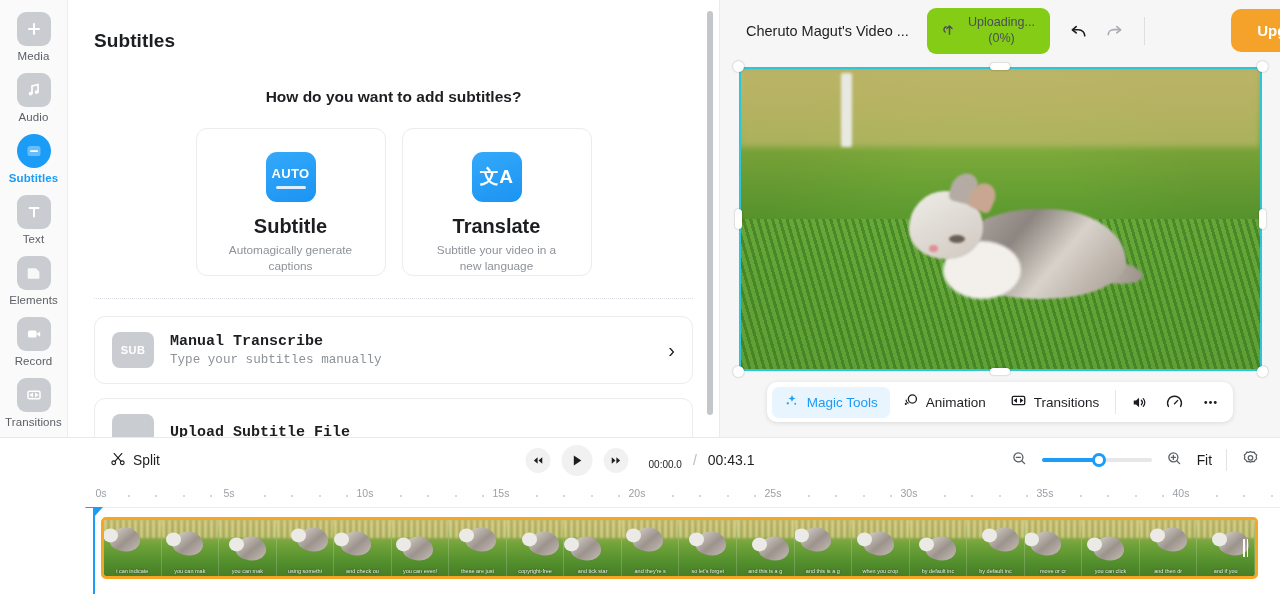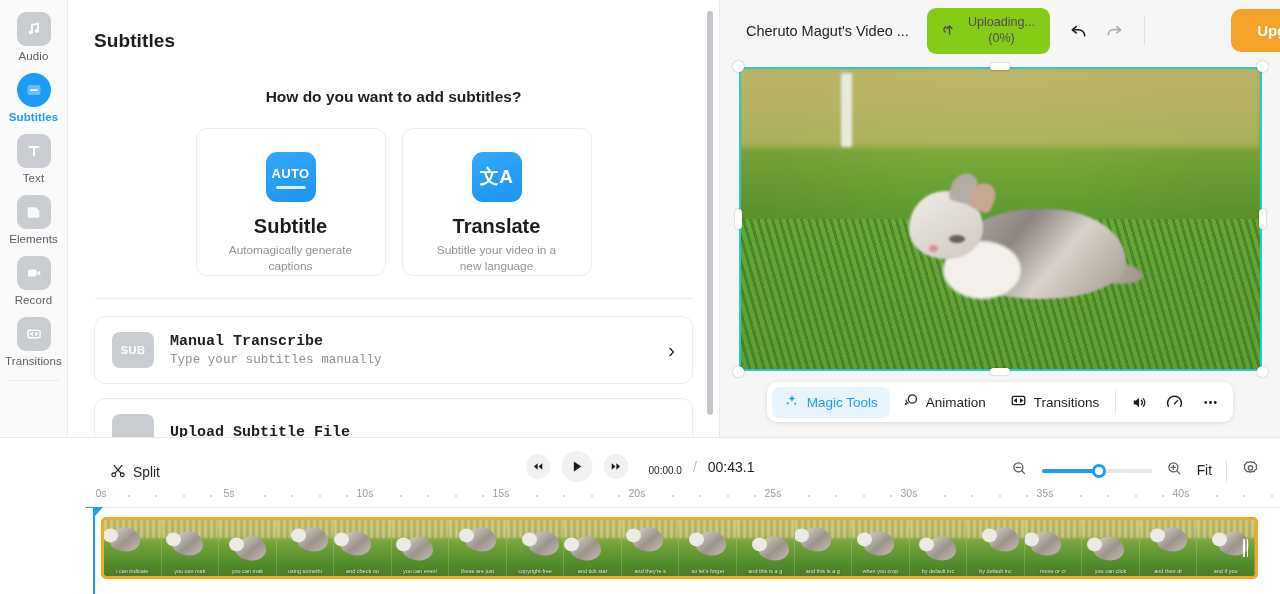--- a/index.html
+++ b/index.html
@@ -206,21 +206,21 @@
   .tb-item {
     display:flex; align-items:center; gap: 7px; height: 31px;
     padding: 0 12px; border-radius: 7px; font-size: 13.5px; color: #1c1e21; cursor:pointer;
   }
   .tb-item.active { background: #e8f4fe; color: #1a9cf7; }
   .tb-sep { width: 1px; height: 24px; background: #e6e7ea; margin: 0 4px; }
   .tb-icon-btn { width: 36px; height: 31px; display:flex; align-items:center; justify-content:center; cursor:pointer; color:#1c1e21; }
 
   
   .tl { height: 157px; background: #fff; border-top: 1px solid #e9e9e9; position: relative; }
-  .tl-bar { height: 44px; display:flex; align-items:flex-end; padding: 0 22px 0 110px; position: relative; }
+  .tl-bar { height: 44px; display:flex; align-items:center; padding: 0 22px 0 110px; position: relative; }
   .tl-left { display:flex; align-items:center; gap: 28px; }
   .tl-btn { display:flex; align-items:center; gap: 7px; font-size: 13.8px; cursor:pointer; }
   .tl-btn.dim { color: #a9adb3; }
   .tl-center { position:absolute; left: 50%; transform: translateX(-50%); display:flex; align-items:center; gap: 11px; }
   .rnd-btn { width: 25px; height: 25px; border-radius: 50%; background: #f1f1f2; display:flex; align-items:center; justify-content:center; cursor:pointer; }
   .play-btn { width: 31px; height: 31px; border-radius: 50%; background: #f1f1f2; display:flex; align-items:center; justify-content:center; cursor:pointer; }
   .time-cur { font-size: 10px; margin-left: 9px; margin-top: 8px; }
   .time-slash { color:#b7babf; font-size: 14px; }
   .time-tot { font-size: 14px; }
   .tl-right { position:absolute; right: 20px; display:flex; align-items:center; gap: 14px; }
@@ -283,20 +283,28 @@
 </style>
 </head>
 <body>
 
 <div class="app">
 
   <div class="top">
 
     <div class="rail">
 
+      <div class="rail-item">
+        <div class="rail-ico">
+          <svg width="18" height="18" viewBox="0 0 18 18">
+              <path d="M9 4v10M4 9h10" stroke="#fff" stroke-width="2.1" stroke-linecap="round" fill="none"></path>
+            </svg>
+        </div>
+        <div class="rail-label">Media</div>
+      </div>
 
       <div class="rail-item">
         <div class="rail-ico">
           <svg width="18" height="18" viewBox="0 0 18 18">
               <path d="M7 12.5V5l6-1.4V11" stroke="#fff" stroke-width="1.7" fill="none" stroke-linecap="round"></path>
               <circle cx="5.6" cy="12.6" r="1.9" fill="#fff"></circle>
               <circle cx="11.6" cy="11.1" r="1.9" fill="#fff"></circle>
             </svg>
         </div>
         <div class="rail-label">Audio</div>

